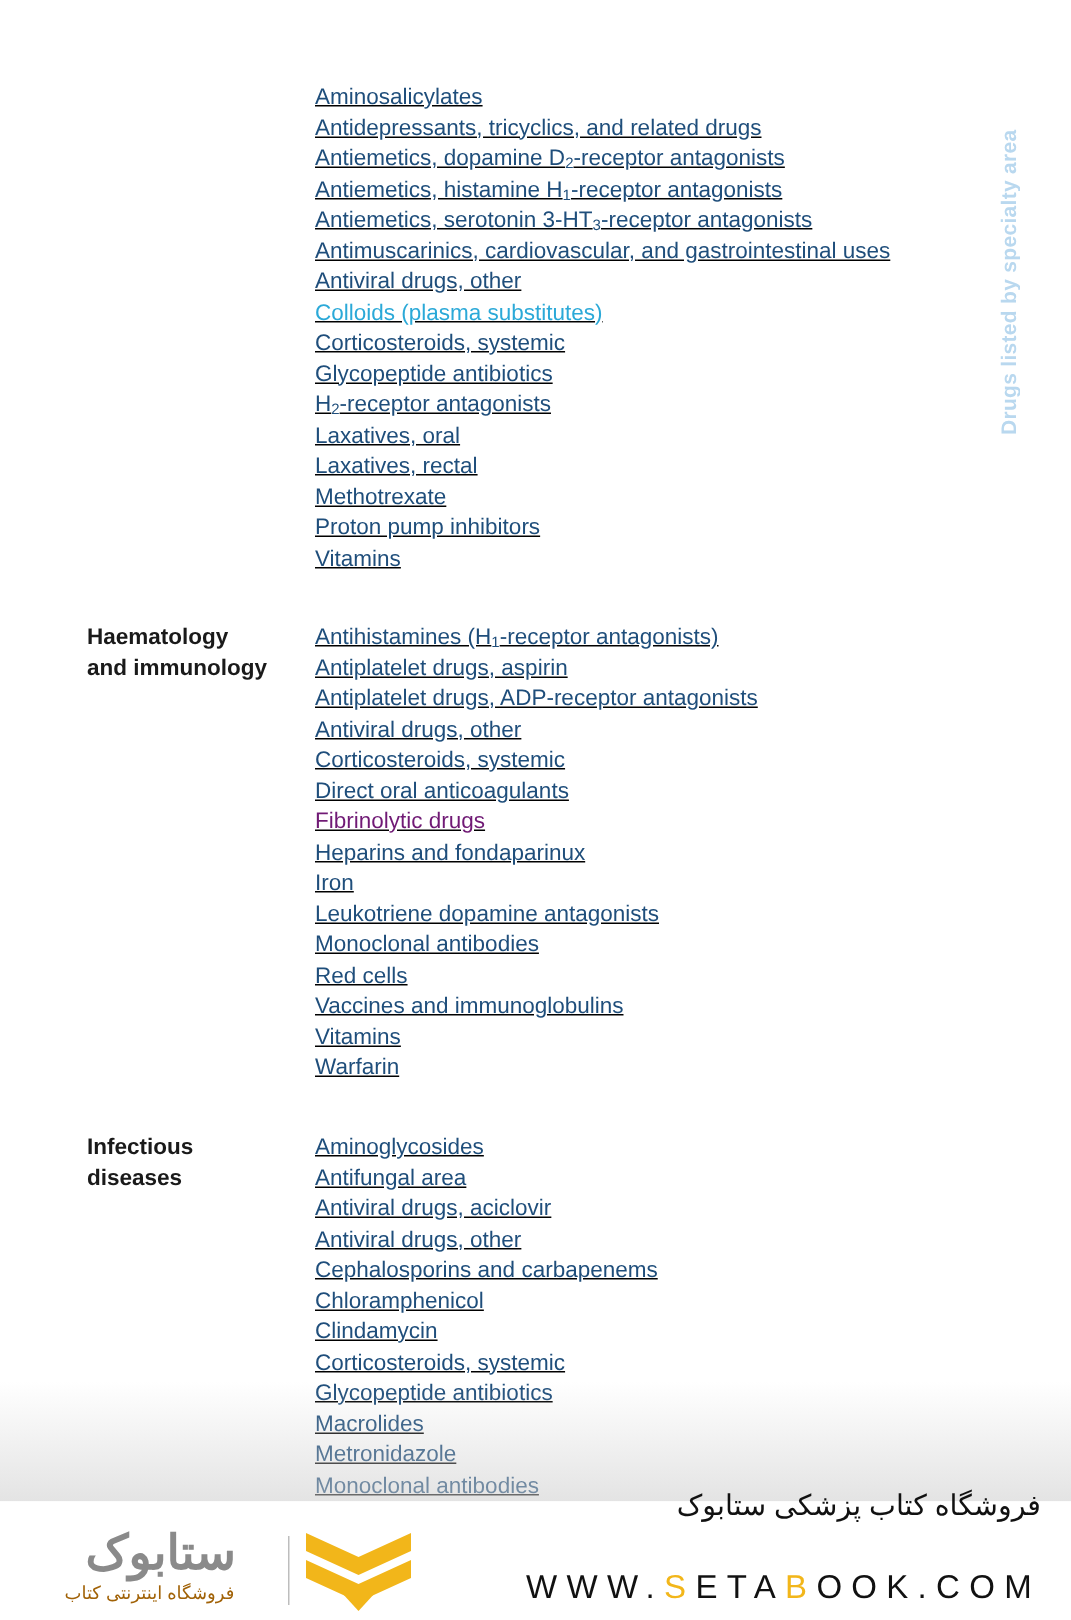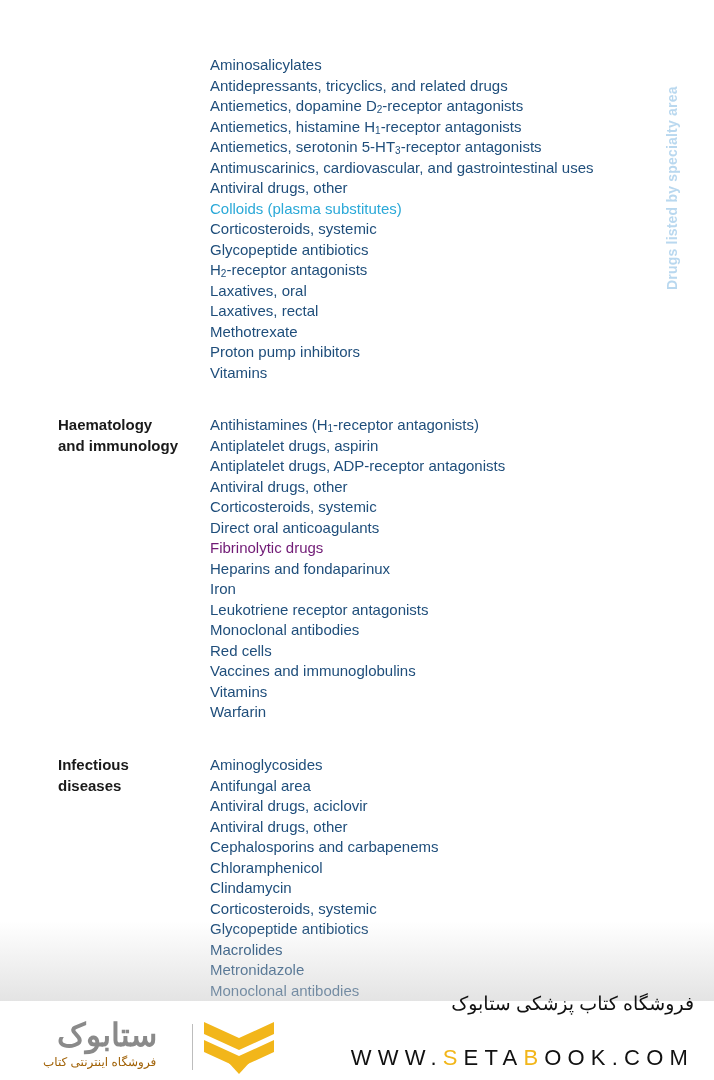--- a/index.html
+++ b/index.html
@@ -21,21 +21,21 @@
     writing-mode:vertical-rl; transform:rotate(180deg);
     color:#b9d8ef; font-weight:bold; font-size:14px; letter-spacing:0.2px;
     text-align:left; white-space:nowrap;
   }
   .section { position:absolute; left:0; width:650px; }
   .heading {
     position:absolute; left:58px; top:0; width:145px;
     font-weight:bold; font-size:15px; line-height:20.5px; color:#1a1a1a;
     white-space:pre-line;
   }
-  .list { position:absolute; left:210px; top:0; margin:0; padding:0; list-style:none; }
+  .list { position:absolute; left:210px; top:0; margin:0; padding:0; list-style:none;text-decoration:underline; }
   .list li {
     font-size:15px; line-height:20.5px; color:#1f4e7b; white-space:nowrap;
   }
   .list li.cyan { color:#2ba9d8; }
   .list li.red  { color:#701a75; }
   .list li sub { font-size:10px; vertical-align:-2px; line-height:0; }
 
   .footer {
     position:absolute; left:0; top:1001px; width:714px; height:79px; background:#ffffff;
   }
@@ -61,21 +61,21 @@
 <div class="page">
   <div class="side-label">Drugs listed by specialty area</div>
 
   <div class="section" style="top:55px">
     <div class="heading"></div>
     <ul class="list">
         <li>Aminosalicylates</li>
         <li>Antidepressants, tricyclics, and related drugs</li>
         <li><span>Antiemetics, dopamine D</span><sub>2</sub><span>-receptor antagonists</span></li>
         <li><span>Antiemetics, histamine H</span><sub>1</sub><span>-receptor antagonists</span></li>
-        <li><span>Antiemetics, serotonin 5-HT</span><sub>3</sub><span>-receptor antagonists</span></li>
+        <li><span>Antiemetics, serotonin 3-HT</span><sub>3</sub><span>-receptor antagonists</span></li>
         <li>Antimuscarinics, cardiovascular, and gastrointestinal uses</li>
         <li>Antiviral drugs, other</li>
         <li class="cyan">Colloids (plasma substitutes)</li>
         <li>Corticosteroids, systemic</li>
         <li>Glycopeptide antibiotics</li>
         <li><span>H</span><sub>2</sub><span>-receptor antagonists</span></li>
         <li>Laxatives, oral</li>
         <li>Laxatives, rectal</li>
         <li>Methotrexate</li>
         <li>Proton pump inhibitors</li>
@@ -89,21 +89,21 @@
     <ul class="list">
         <li><span>Antihistamines (H</span><sub>1</sub><span>-receptor antagonists)</span></li>
         <li>Antiplatelet drugs, aspirin</li>
         <li>Antiplatelet drugs, ADP-receptor antagonists</li>
         <li>Antiviral drugs, other</li>
         <li>Corticosteroids, systemic</li>
         <li>Direct oral anticoagulants</li>
         <li class="red">Fibrinolytic drugs</li>
         <li>Heparins and fondaparinux</li>
         <li>Iron</li>
-        <li>Leukotriene receptor antagonists</li>
+        <li>Leukotriene dopamine antagonists</li>
         <li>Monoclonal antibodies</li>
         <li>Red cells</li>
         <li>Vaccines and immunoglobulins</li>
         <li>Vitamins</li>
         <li>Warfarin</li>
       </ul>
   </div>
 
   <div class="section" style="top:755px">
     <div class="heading">Infectious

